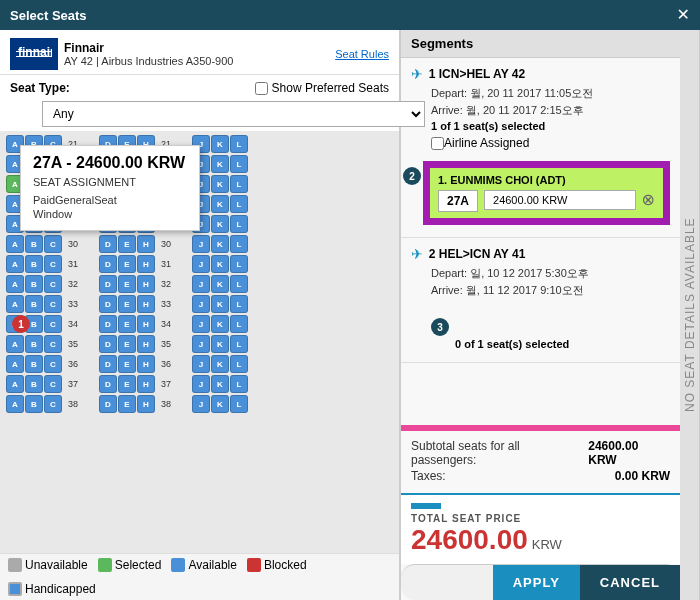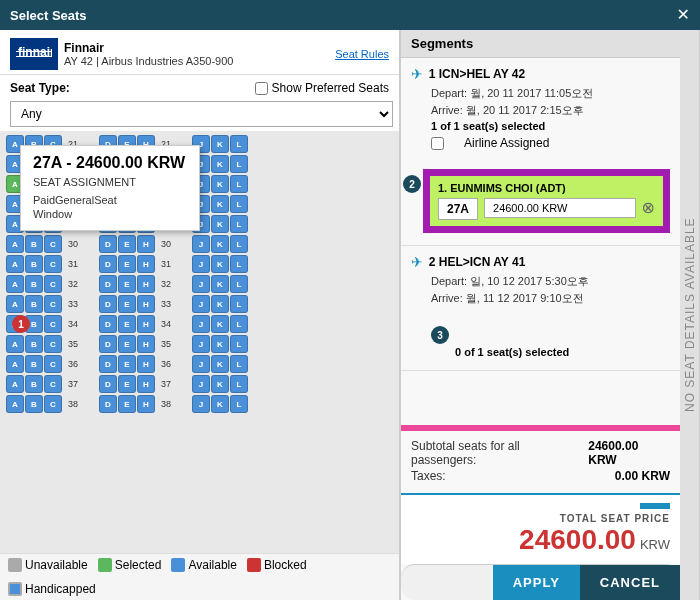--- a/index.html
+++ b/index.html
@@ -69,20 +69,21 @@
       display: flex;
       align-items: center;
       gap: 8px;
     }
     .seat-type-label { font-size: 12px; font-weight: bold; }
     .preferred-check { display: flex; align-items: center; gap: 4px; margin-left: auto; }
     .preferred-check input { cursor: pointer; }
     .seat-dropdown {
       width: 100%;
       padding: 0 6px 4px 10px;
+      margin-left: 32px;
     }
     .seat-dropdown select {
       width: 100%;
       padding: 4px 6px;
       border: 1px solid #aaa;
       font-size: 12px;
       background: white;
     }
 
     
@@ -176,23 +177,23 @@
       align-items: center;
       gap: 6px;
       margin-bottom: 4px;
     }
     .seg-title { font-weight: bold; font-size: 12px; }
     .seg-detail { font-size: 11px; color: #333; margin-left: 20px; margin-bottom: 2px; }
     .seg-selected { font-size: 11px; font-weight: bold; margin-left: 20px; margin-bottom: 4px; }
     .airline-assigned-row {
       display: flex;
       align-items: flex-end;
-      gap: 20px;
+      gap: 0;
       margin-left: 20px;
-      margin-bottom: 19px;
+      margin-bottom: 11px;
     }
 
     .passenger-row {
       background: #bef264;
       border: 7px solid #a21caf;
       padding: 6px 8px;
       margin: 4px 0;
     }
     .passenger-name { font-size: 11px; font-weight: bold; margin-bottom: 4px; }
     .seat-assignment-row {
@@ -234,21 +235,21 @@
     .subtotal-label { color: #333; }
     .subtotal-value { font-weight: bold; }
 
     
     .total-block {
       background: white;
       border-top: 2px solid #1a8fbf;
       padding: 8px 10px;
       display: flex;
       flex-direction: column;
-      align-items: flex-end;
+      align-items: flex-start;
     }
     .total-label { font-size: 10px; font-weight: bold; color: #555; letter-spacing: 1px; }
     .total-price { font-size: 28px; font-weight: bold; color: #cc3333; }
     .total-currency { font-size: 13px; color: #555; }
     .total-bar {
       width: 30px;
       height: 6px;
       background: #1a8fbf;
       margin-bottom: 4px;
     }

